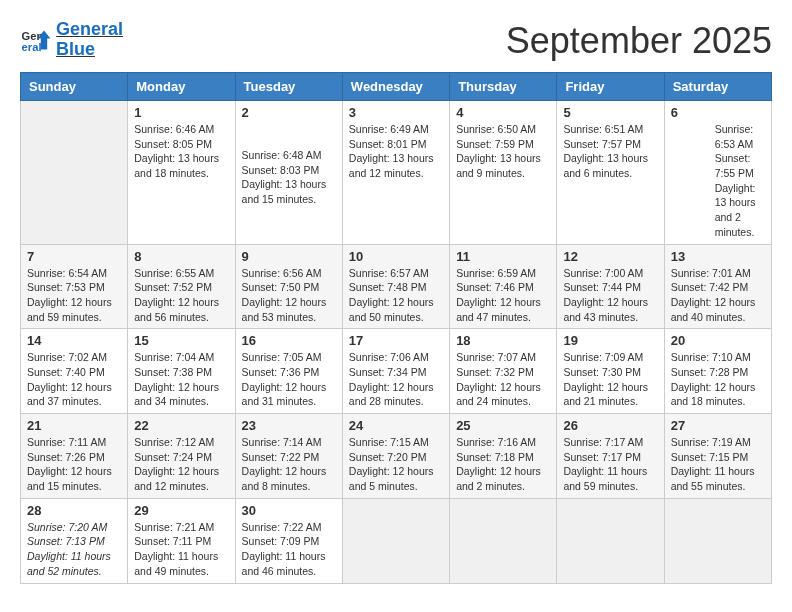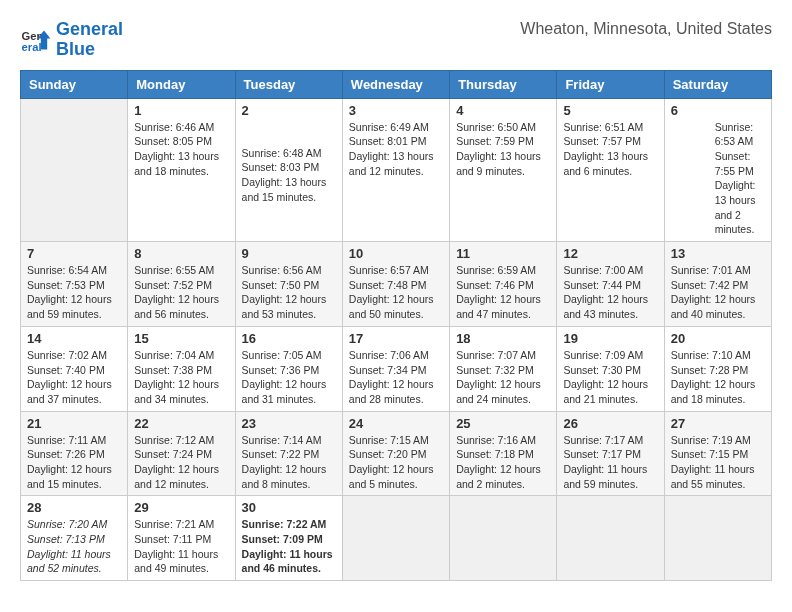--- a/index.html
+++ b/index.html
@@ -19,20 +19,21 @@
     .logo {
       display: flex;
       align-items: center;
       gap: 4px;
     }
     .logo-text {
       font-size: 18px;
       font-weight: bold;
       color: #333;
       line-height: 1.1;
+      text-decoration: underline;
     }
     .logo-text span {
       color: #1a6ebd;
     }
     .logo-icon {
       width: 32px;
       height: 32px;
     }
     .title-area {
       text-align: right;
@@ -104,21 +105,21 @@
       <polygon points="30,8 38,18 34,18 34,32 26,32 26,18 22,18" fill="#1a6ebd"></polygon>
     </svg>
     <div>
       <div class="logo-text">
         <span>General</span><br>
         <span style="color:#1a6ebd">Blue</span>
       </div>
     </div>
   </div>
   <div class="title-area">
-    <div class="location">Wheaton, Minnesota, United States</div>
+    <div class="month-title">September 2025</div>
   </div>
 </div>
 
 <table>
   <thead>
     <tr id="header-row">
         <th>Sunday</th>
         <th>Monday</th>
         <th>Tuesday</th>
         <th>Wednesday</th>
@@ -336,21 +337,21 @@
         </td>
         <td>
           <span class="day-number">29</span>
           <div class="day-info" style="white-space: pre-line;">Sunrise: 7:21 AM
 Sunset: 7:11 PM
 Daylight: 11 hours
 and 49 minutes.</div>
         </td>
         <td>
           <span class="day-number">30</span>
-          <div class="day-info" style="white-space: pre-line; font-weight: bold;">Sunrise: 7:22 AM
+          <div class="day-info" style="white-space: pre-line;">Sunrise: 7:22 AM
 Sunset: 7:09 PM
 Daylight: 11 hours
 and 46 minutes.</div>
         </td>
         <td class="empty-cell" style="background: rgb(240, 240, 240);"></td>
         <td class="empty-cell" style="background: rgb(240, 240, 240);"></td>
         <td class="empty-cell" style="background: rgb(240, 240, 240);"></td>
         <td class="empty-cell" style="background: rgb(240, 240, 240);"></td>
       </tr>
     </tbody>

